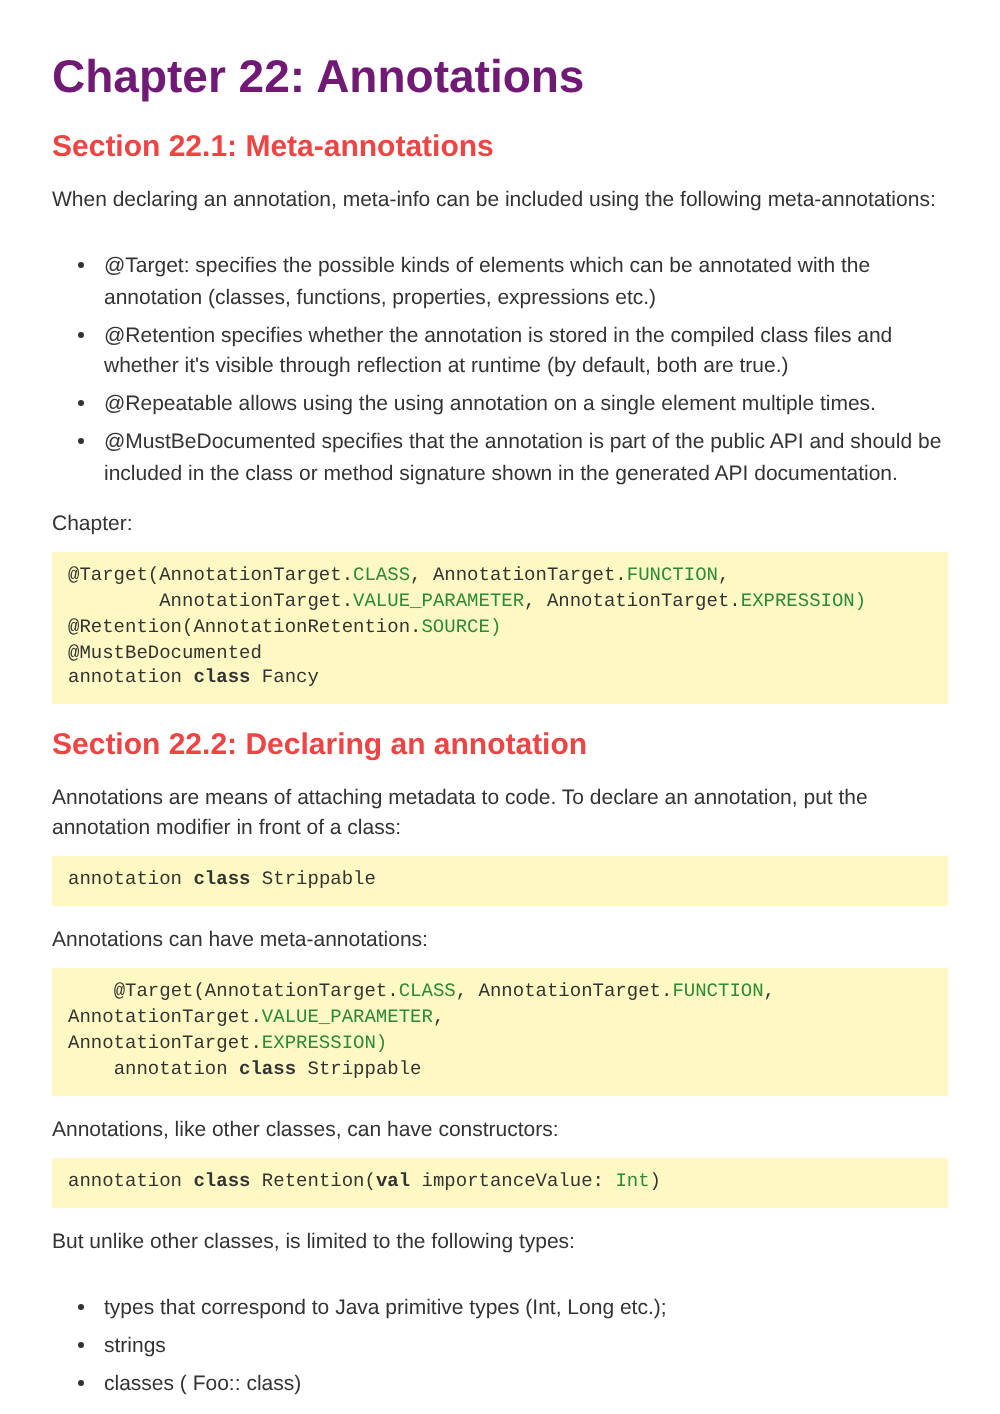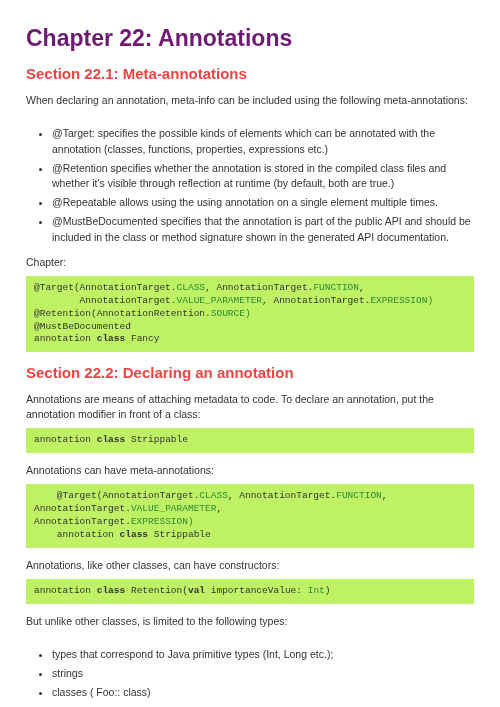--- a/index.html
+++ b/index.html
@@ -22,21 +22,21 @@
   h2 {
     color: #ef4444;
     font-size: 15px;
     font-weight: bold;
     margin: 8px 0 8px 0;
   }
   p { margin: 6px 0; }
   ul { margin: 18px 0 10px 0; padding-left: 26px; }
   li { margin: 4px 0; }
   pre {
-    background: #bef264;
+    background: #fef9c3;
     padding: 6px 8px;
     font-family: "Courier New", monospace;
     font-size: 9.5px;
     line-height: 1.35;
     margin: 4px 0 10px 0;
     white-space: pre-wrap;
     word-break: break-word;
   }
   .kw { color: #2d8a34; }
 </style>

